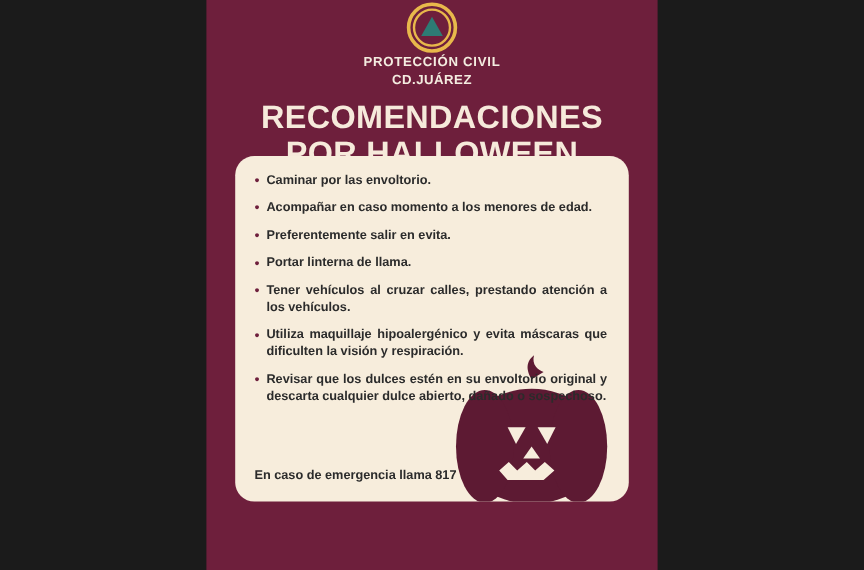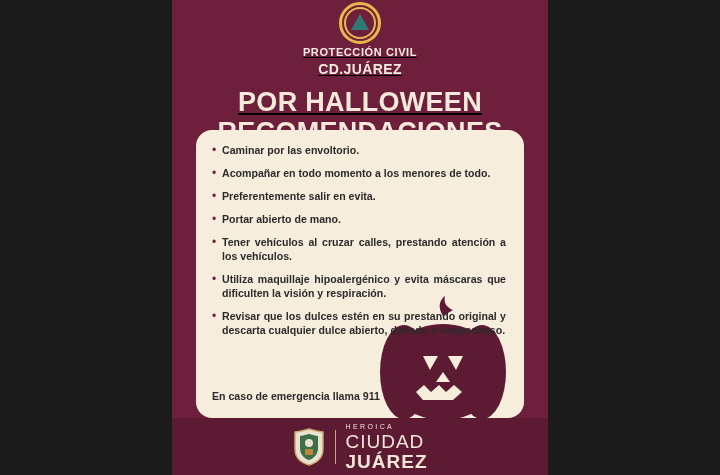--- a/index.html
+++ b/index.html
@@ -26,21 +26,20 @@
     width: 376px;
     height: 475px;
     background: #6e1f3c;
     overflow: hidden;
   }
 
   
   .header {
     padding-top: 2px;
     text-align: center;
-    text-decoration: underline;
   }
   .cd-logo {
     width: 48px;
     height: 40px;
     margin: 0 auto;
     position: relative;
   }
   .cd-logo .ring {
     position: absolute;
     left: 50%;
@@ -78,21 +77,21 @@
   .org-name {
     margin-top: 4px;
     color: #f4ece0;
     font-size: 11px;
     font-weight: bold;
     letter-spacing: 0.6px;
   }
   .org-city {
     margin-top: 3px;
     color: #f4ece0;
-    font-size: 14px;
+    font-size: 11px;
     font-weight: bold;
     letter-spacing: 0.4px;
   }
   .title {
     margin-top: 10px;
     color: #f6eadb;
     font-size: 27px;
     line-height: 1.12;
     font-weight: bold;
     letter-spacing: 0.3px;
@@ -211,22 +210,22 @@
 
     <div class="header">
       <div class="cd-logo">
         <div class="ring"></div>
         <div class="inner"></div>
         <div class="tri"></div>
       </div>
       <div class="org-name">PROTECCIÓN CIVIL</div>
       <div class="org-city">CD.JUÁREZ</div>
       <div class="title">
+        <div>RECOMENDACIONES</div>
         <div>POR HALLOWEEN</div>
-        <div>RECOMENDACIONES</div>
       </div>
     </div>
 
     <div class="card">
       <svg class="pumpkin" viewBox="0 0 150 130">
         <path d="M75 22 c-6 -10 -3 -16 2 -20 c-2 8 3 12 8 14 z" fill="#5d1a33"></path>
         <ellipse cx="75" cy="78" rx="58" ry="48" fill="#5d1a33"></ellipse>
         <ellipse cx="36" cy="78" rx="24" ry="47" fill="#5d1a33"></ellipse>
         <ellipse cx="114" cy="78" rx="24" ry="47" fill="#5d1a33"></ellipse>
         <polygon points="55,62 70,62 62,76" fill="#f7eddc"></polygon>
@@ -235,58 +234,42 @@
         <path d="M48 98 l8 -7 l7 7 l8 -7 l7 7 l8 -7 l8 7 l-9 8 l-30 0 z" fill="#f7eddc"></path>
       </svg>
 
       <ul class="list">
         <li class="item">
           <span class="bullet">•</span>
           <span class="item-text">Caminar por las envoltorio.</span>
         </li>
         <li class="item">
           <span class="bullet">•</span>
-          <span class="item-text">Acompañar en todo momento a los menores de todo.</span>
+          <span class="item-text">Acompañar en caso momento a los menores de edad.</span>
         </li>
         <li class="item">
           <span class="bullet">•</span>
           <span class="item-text">Preferentemente salir en evita.</span>
         </li>
         <li class="item">
           <span class="bullet">•</span>
-          <span class="item-text">Portar abierto de mano.</span>
+          <span class="item-text">Portar linterna de llama.</span>
         </li>
         <li class="item">
           <span class="bullet">•</span>
           <span class="item-text">Tener vehículos al cruzar calles, prestando atención a los vehículos.</span>
         </li>
         <li class="item">
           <span class="bullet">•</span>
           <span class="item-text">Utiliza maquillaje hipoalergénico y evita máscaras que dificulten la visión y respiración.</span>
         </li>
         <li class="item">
           <span class="bullet">•</span>
-          <span class="item-text">Revisar que los dulces estén en su prestando original y descarta cualquier dulce abierto, dañado o sospechoso.</span>
+          <span class="item-text">Revisar que los dulces estén en su envoltorio original y descarta cualquier dulce abierto, dañado o sospechoso.</span>
         </li>
       </ul>
 
-      <div class="emergency">En caso de emergencia llama 911</div>
+      <div class="emergency">En caso de emergencia llama 817</div>
     </div>
 
-    <div class="footer">
-      <div class="footer-inner">
-        <svg class="shield" viewBox="0 0 34 40">
-          <path d="M17 2 C24 4 29 5 31 5 L31 22 C31 31 24 36 17 38 C10 36 3 31 3 22 L3 5 C5 5 10 4 17 2 Z" fill="#e9e2d3" stroke="#c9a96b" stroke-width="1.4"></path>
-          <path d="M17 7 C21 8 25 9 26 9 L26 21 C26 28 21 32 17 33 C13 32 8 28 8 21 L8 9 C9 9 13 8 17 7 Z" fill="#3f6f4a"></path>
-          <circle cx="17" cy="16" r="4" fill="#e9e2d3"></circle>
-          <rect x="13" y="22" width="8" height="6" fill="#b8863b"></rect>
-        </svg>
-        <div class="divider"></div>
-        <div class="footer-text">
-          <div class="f-heroica">HEROICA</div>
-          <div class="f-ciudad">CIUDAD</div>
-          <div class="f-juarez">JUÁREZ</div>
-        </div>
-      </div>
-    </div>
 
   </div>
 </div>
 
 </body></html>

